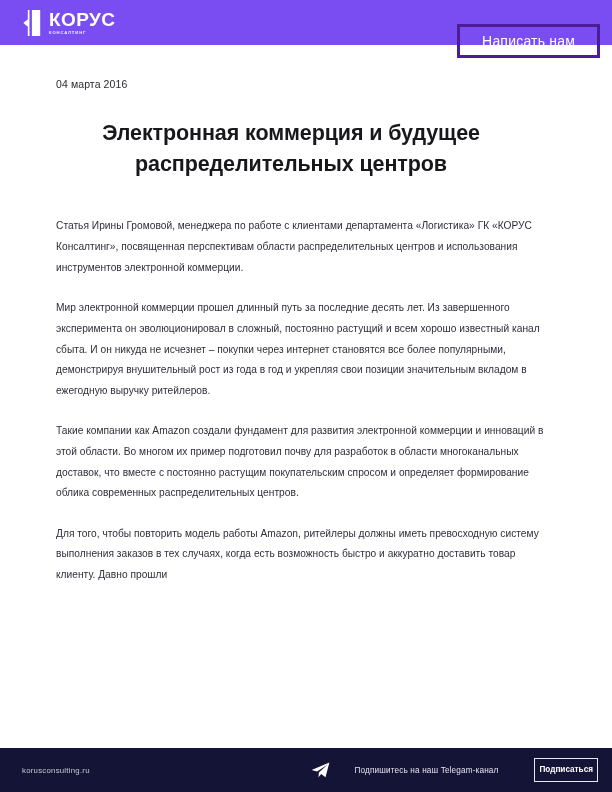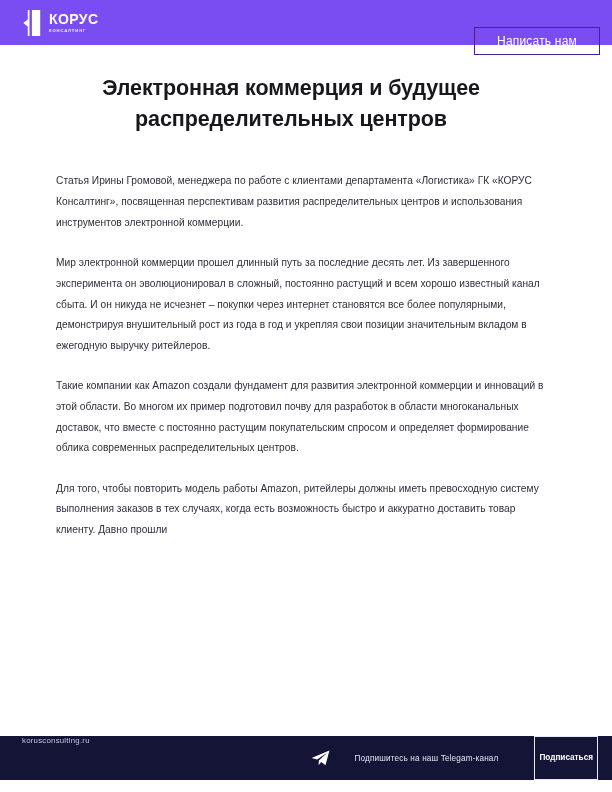--- a/index.html
+++ b/index.html
@@ -17,30 +17,30 @@
     background:#7a4df2;
     display:flex; align-items:center; justify-content:space-between;
     padding:0 12px 0 20px;
   }
   .brand { display:flex; align-items:center; gap:7px; }
   .logo-mark {
     width:22px; height:26px; position:relative; flex:0 0 auto;
   }
   .brand-text { display:flex; flex-direction:column; justify-content:center; line-height:1; }
   .brand-name {
-    color:#ffffff; font-size:14px; font-weight:bold;
+    color:#ffffff; font-size:19px; font-weight:bold;
     letter-spacing:0.4px;
   }
   .brand-sub {
     color:#ffffff; font-size:4.2px; font-weight:bold;
     letter-spacing:0.85px; margin-top:2.5px; opacity:.92;
   }
   .header-btn {
-    border:1px solid #4c1d95; background:transparent; color:#ffffff;
-    font-size:12px; font-family:"Liberation Sans", sans-serif;
+    border:3px solid #4c1d95; background:transparent; color:#ffffff;
+    font-size:14px; font-family:"Liberation Sans", sans-serif;
     padding:7px 22px; letter-spacing:.2px; cursor:pointer;
     line-height:1;
     margin-top:36px;
   }
 
   
   .article { position:absolute; left:0; top:45px; width:612px; padding:0 56px; }
   .date {
     margin-top:33px; font-size:10.5px; color:#2b2b33; letter-spacing:.1px;
   }
@@ -50,23 +50,23 @@
   }
   .body { margin-top:37px; }
   .body p {
     font-size:10.2px; color:#2e2e3c; line-height:2.02;
     margin-bottom:20px; letter-spacing:.02px; text-align:left;
   }
   .body p:last-child { margin-bottom:11px; }
 
   
   .footer {
-    position:absolute; left:0; bottom:12px; width:612px; height:44px;
+    position:absolute; left:0; bottom:0; width:612px; height:44px;
     background:#141436;
-    display:flex; 
+    display:flex; align-items:center;
   }
   .footer-url {
     color:#c8c8d8; font-size:7.8px; margin-left:22px; letter-spacing:.25px;
   }
   .footer-center {
     display:flex; align-items:center; gap:25px;
     margin-left:auto;
   }
   .tg-icon { width:19px; height:16px; flex:0 0 auto; display:block; }
   .footer-tg-text {
@@ -98,23 +98,24 @@
       </span>
       <span class="brand-text">
         <span class="brand-name">КОРУС</span>
         <span class="brand-sub">КОНСАЛТИНГ</span>
       </span>
     </div>
     <button class="header-btn">Написать нам</button>
   </div>
 
   <div class="article">
+    <div class="date">04 марта 2016</div>
     <h1 class="title">Электронная коммерция и будущее распределительных центров</h1>
     <div class="body">
-      <p>Статья Ирины Громовой, менеджера по работе с клиентами департамента «Логистика» ГК «КОРУС Консалтинг», посвященная перспективам развития распределительных центров и использования инструментов электронной коммерции.</p>
+      <p>Статья Ирины Громовой, менеджера по работе с клиентами департамента «Логистика» ГК «КОРУС Консалтинг», посвященная перспективам области распределительных центров и использования инструментов электронной коммерции.</p>
       <p>Мир электронной коммерции прошел длинный путь за последние десять лет. Из завершенного эксперимента он эволюционировал в сложный, постоянно растущий и всем хорошо известный канал сбыта. И он никуда не исчезнет – покупки через интернет становятся все более популярными, демонстрируя внушительный рост из года в год и укрепляя свои позиции значительным вкладом в ежегодную выручку ритейлеров.</p>
       <p>Такие компании как Amazon создали фундамент для развития электронной коммерции и инноваций в этой области. Во многом их пример подготовил почву для разработок в области многоканальных доставок, что вместе с постоянно растущим покупательским спросом и определяет формирование облика современных распределительных центров.</p>
       <p>Для того, чтобы повторить модель работы Amazon, ритейлеры должны иметь превосходную систему выполнения заказов в тех случаях, когда есть возможность быстро и аккуратно доставить товар клиенту. Давно прошли</p>
     </div>
   </div>
 
   <div class="footer">
     <span class="footer-url">korusconsulting.ru</span>
     <div class="footer-center">
       <span class="tg-icon">

